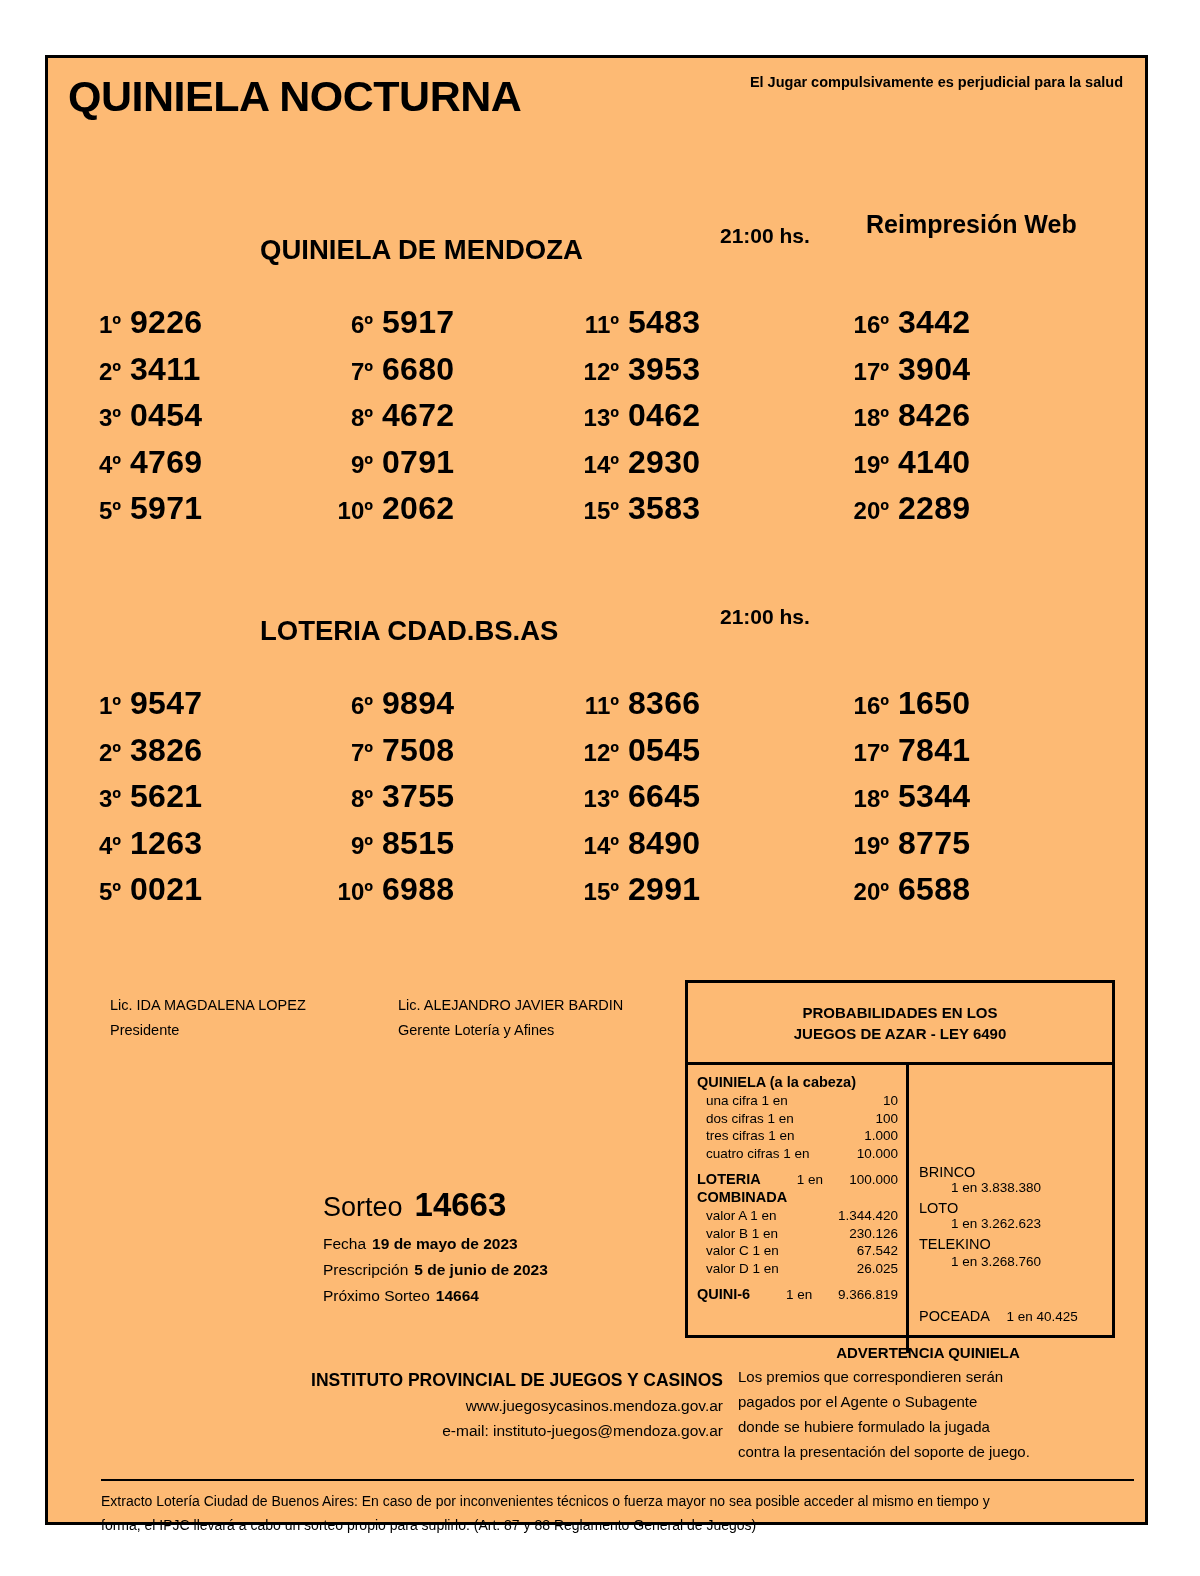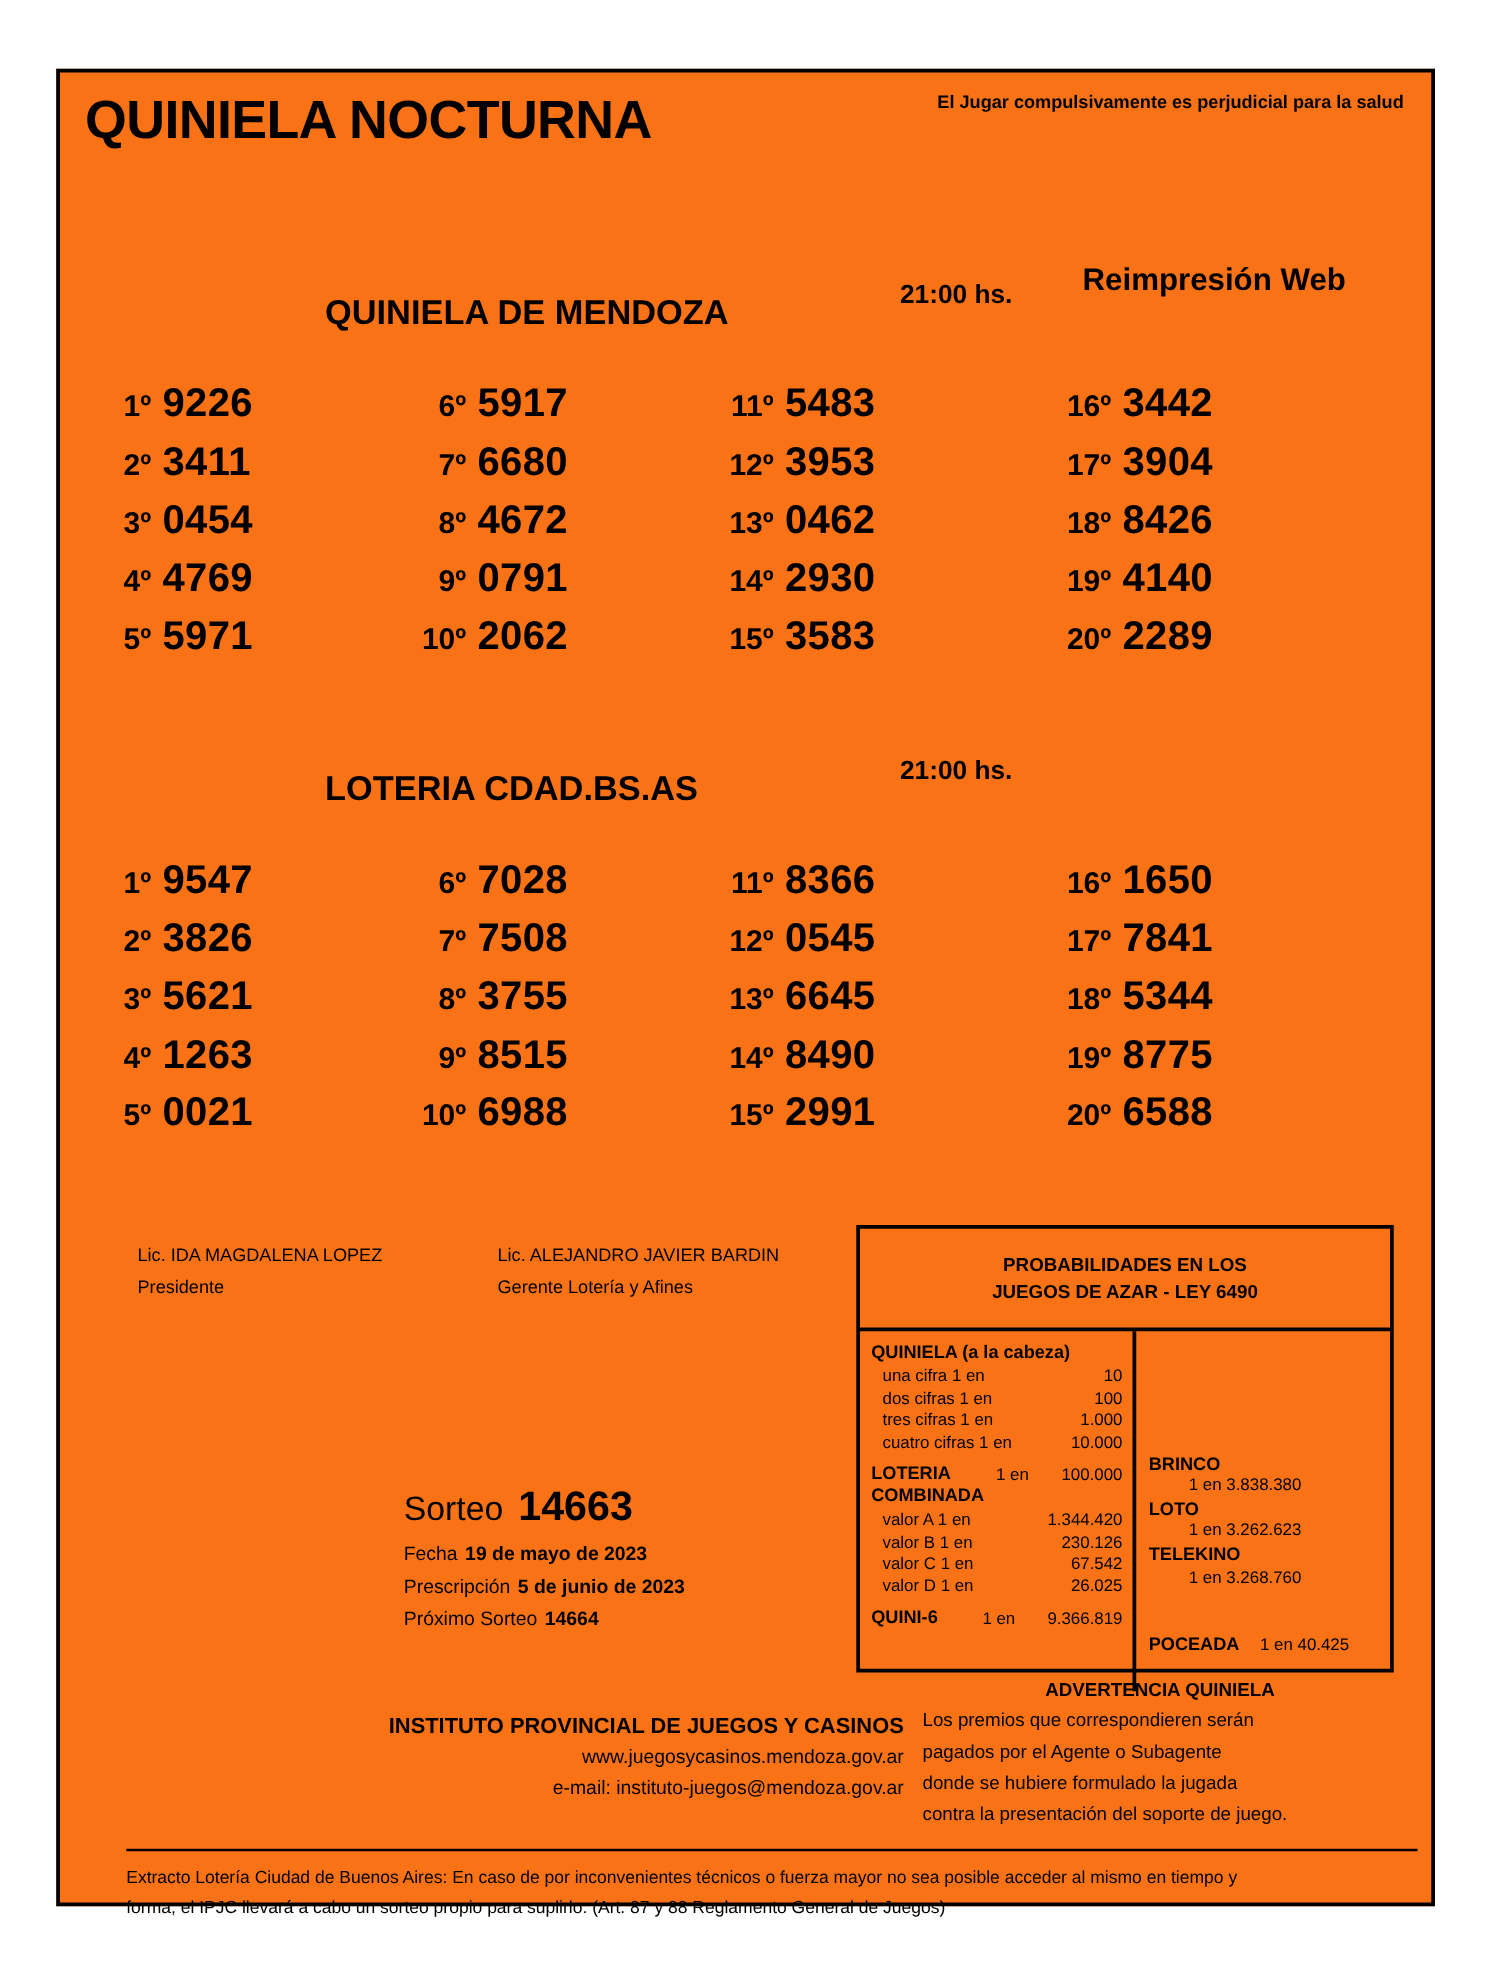--- a/index.html
+++ b/index.html
@@ -18,21 +18,21 @@
 
   
   #ticket-frame {
     position: absolute;
     left: 45px;
     top: 55px;
     width: 1103px;
     height: 1470px;
     border: 3px solid #000;
     box-sizing: border-box;
-    background: #f97316;
+    background: #fdba74;
   }
 
   
   #doc-title {
     position: absolute;
     left: 20px;
     top: 14px;
     font-size: 43px;
     font-weight: bold;
     letter-spacing: -0.5px;
@@ -232,21 +232,21 @@
   .prob-inline .mid { font-size: 13.5px; font-weight: normal; margin-left: 10px; }
   .prob-inline .val { font-weight: normal; font-size: 13.5px; }
 
   
   .game-entry {
     position: relative;
     white-space: nowrap;
   }
   .game-entry .game-name {
     font-size: 14.5px;
-    font-weight: bold;
+    font-weight: normal;
   }
   .game-entry .game-odds {
     font-size: 13.5px;
   }
   #gr-brinco { margin-top: 89px; }
   #gr-brinco .game-odds { position: absolute; left: 32px; top: 17px; }
   #gr-loto { margin-top: 18px; }
   #gr-loto .game-odds { position: absolute; left: 32px; top: 17px; }
   #gr-telekino { margin-top: 18px; }
   #gr-telekino .game-odds { position: absolute; left: 32px; top: 19px; }
@@ -440,21 +440,21 @@
             <span class="num-val">1263</span>
           </div>
         <div class="num-row">
             <span class="num-pos">5º</span>
             <span class="num-val">0021</span>
           </div>
       </div>
       <div class="num-col c2">
         <div class="num-row">
             <span class="num-pos">6º</span>
-            <span class="num-val">7028</span>
+            <span class="num-val">9894</span>
           </div>
         <div class="num-row">
             <span class="num-pos">7º</span>
             <span class="num-val">7508</span>
           </div>
         <div class="num-row">
             <span class="num-pos">8º</span>
             <span class="num-val">3755</span>
           </div>
         <div class="num-row">

